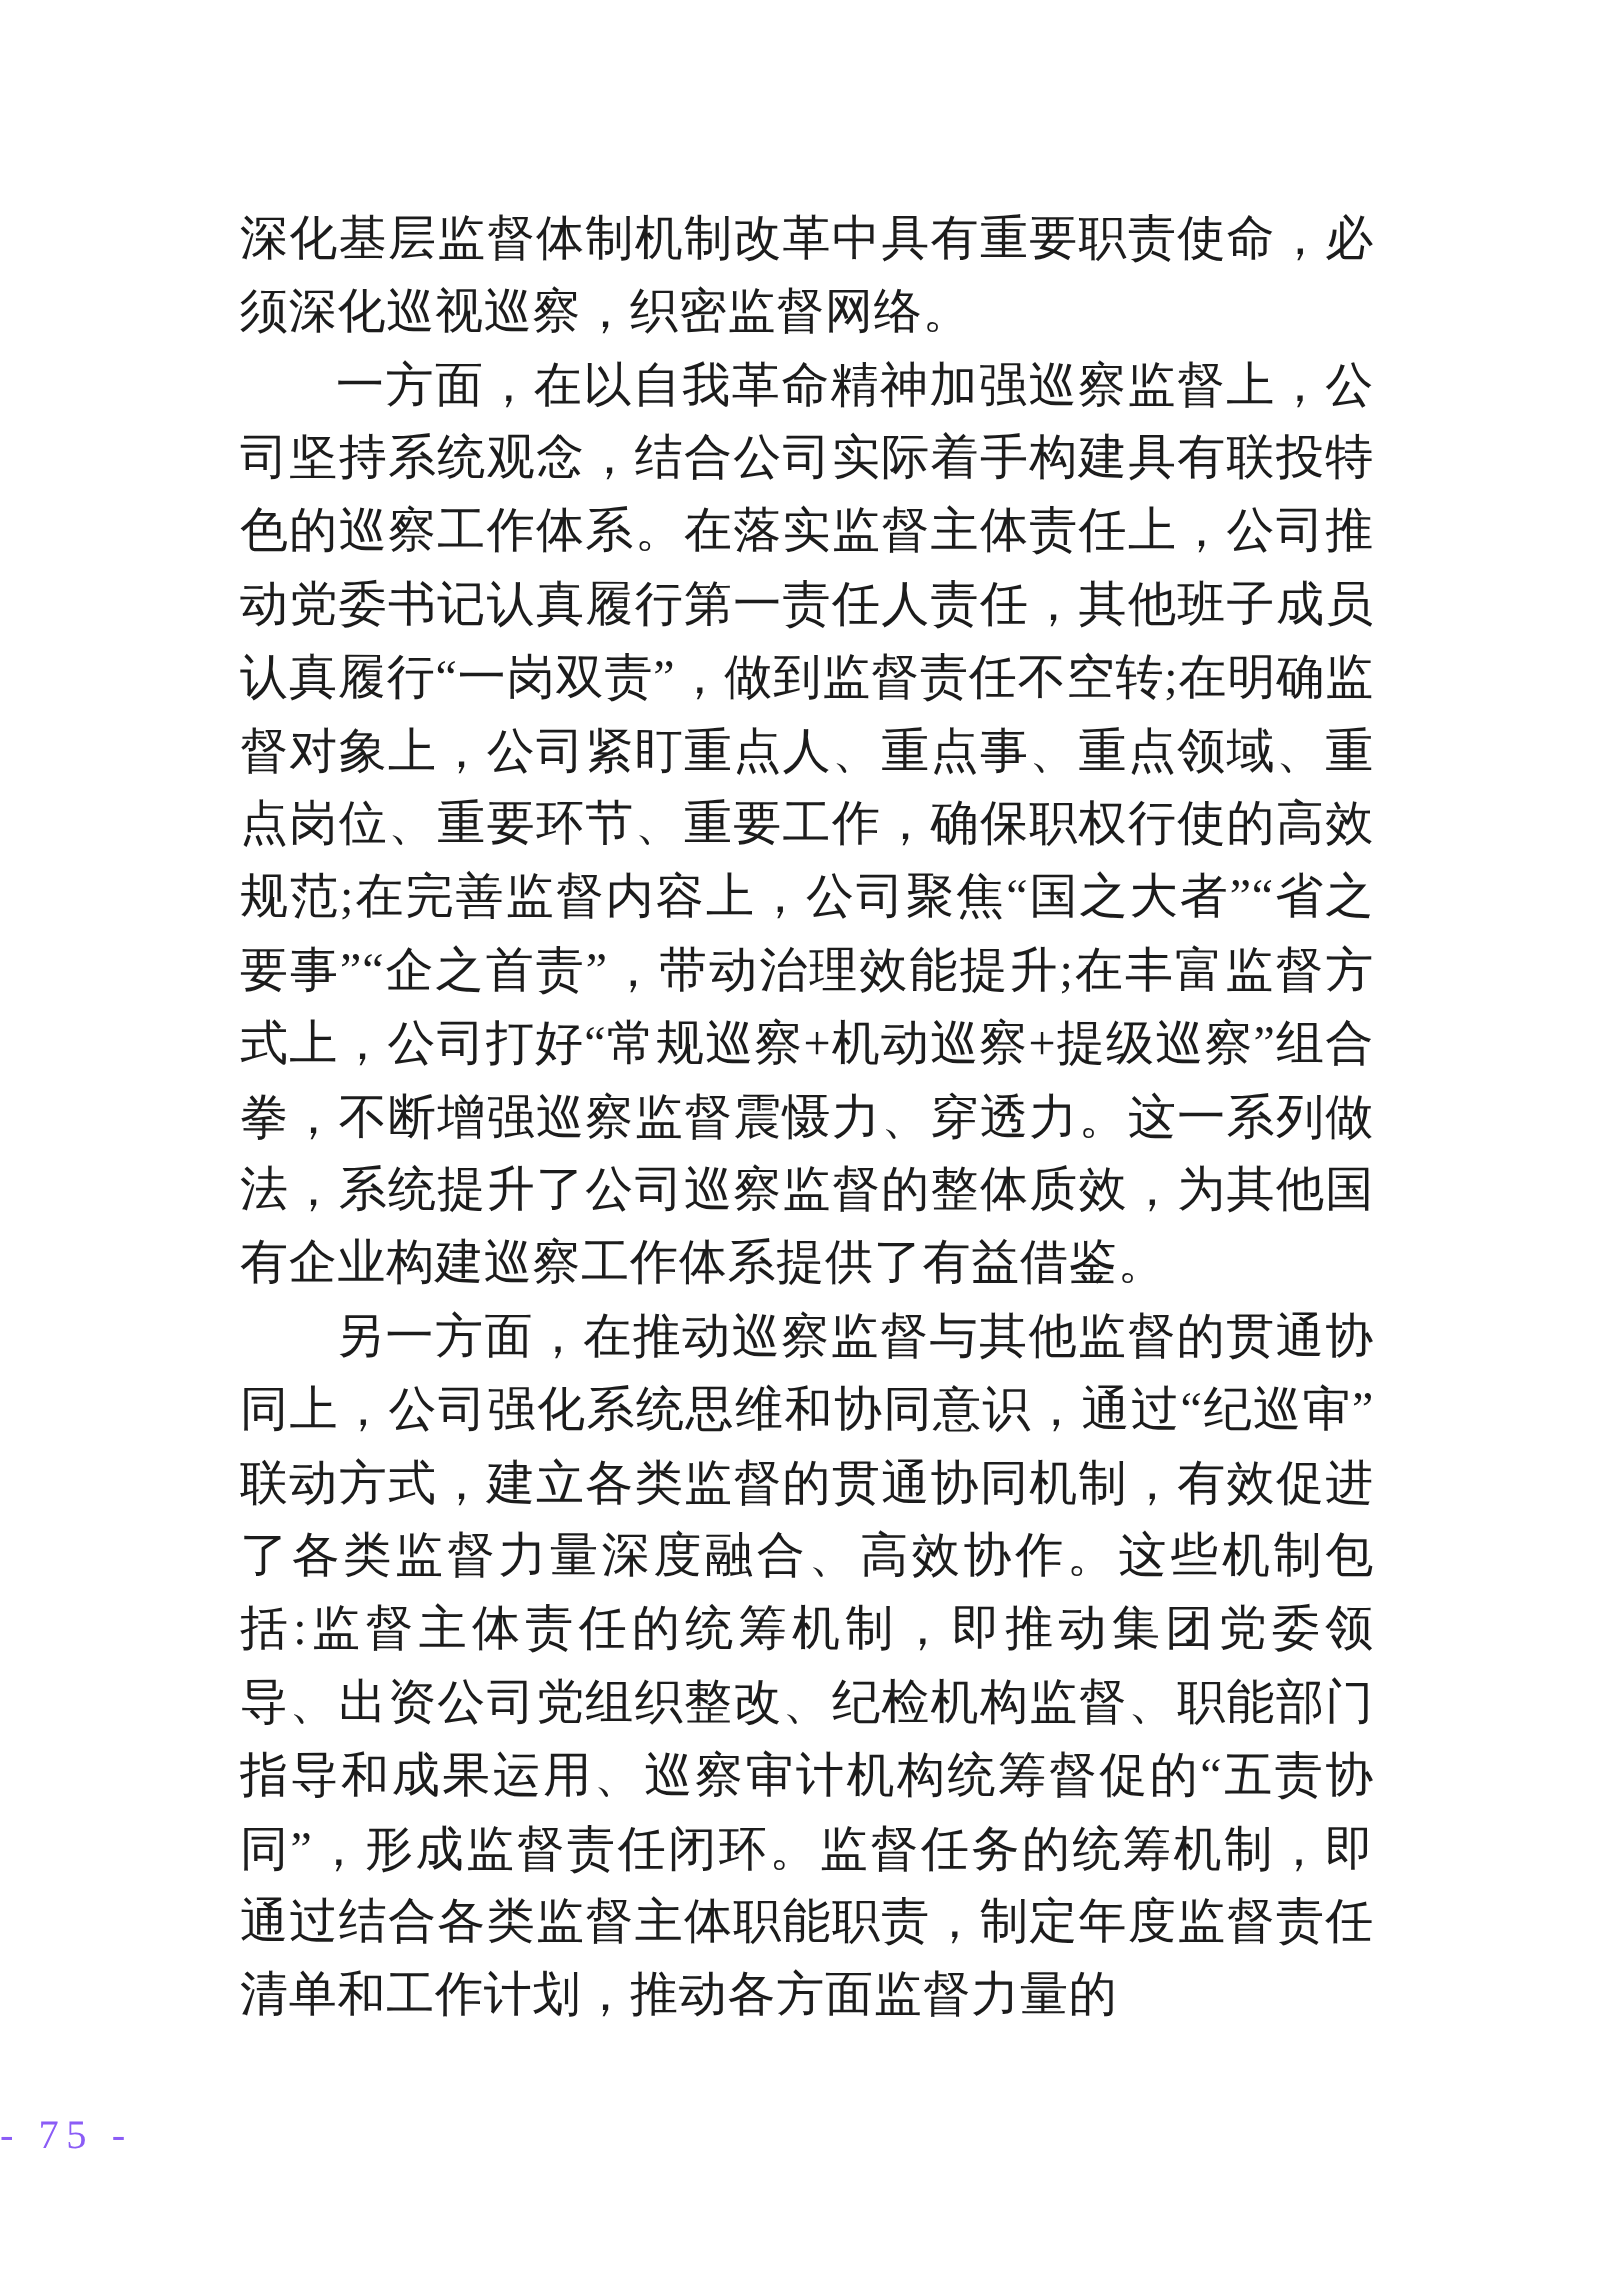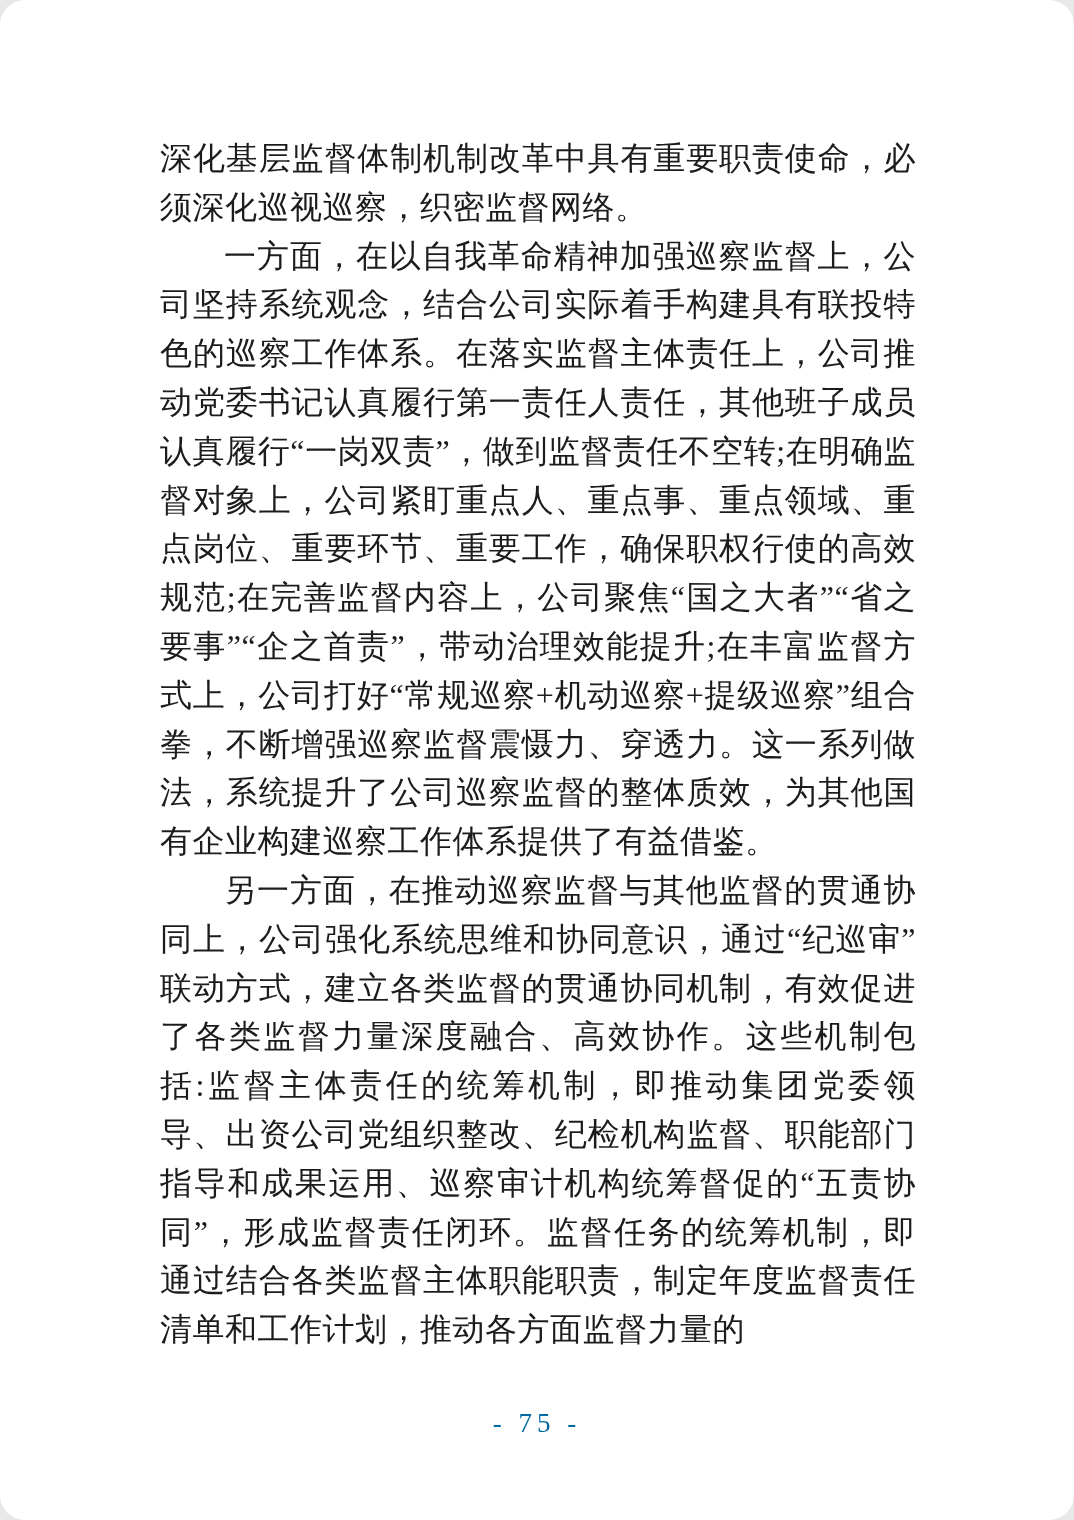--- a/index.html
+++ b/index.html
@@ -8,21 +8,20 @@
     background: #e8e8e8;
   }
   .page {
     position: relative;
     width: 1074px;
     height: 1520px;
     margin: 0 auto;
     background: #ffffff;
     overflow: hidden;
     font-family: "Liberation Serif", "DejaVu Serif", serif;
-    border-radius: 25px;
   }
   .text-block {
     position: absolute;
     left: 160px;
     top: 134px;
     width: 756px;
     font-size: 32px;
     line-height: 48.8px;
     color: #1c1c1c;
     text-align: justify;
@@ -34,23 +33,22 @@
     padding: 0;
   }
   .text-block p.indent {
     text-indent: 2em;
   }
   .page-footer {
     position: absolute;
     top: 1408px;
     left: 0;
     width: 100%;
-    text-align: center;
     font-size: 27px;
-    color: #0369a1;
+    color: #8b5cf6;
     letter-spacing: 5px;
   }
 </style>
 </head>
 <body>
 
 <div class="page">
 
   <div class="text-block">
     <p>深化基层监督体制机制改革中具有重要职责使命，必须深化巡视巡察，织密监督网络。</p>

